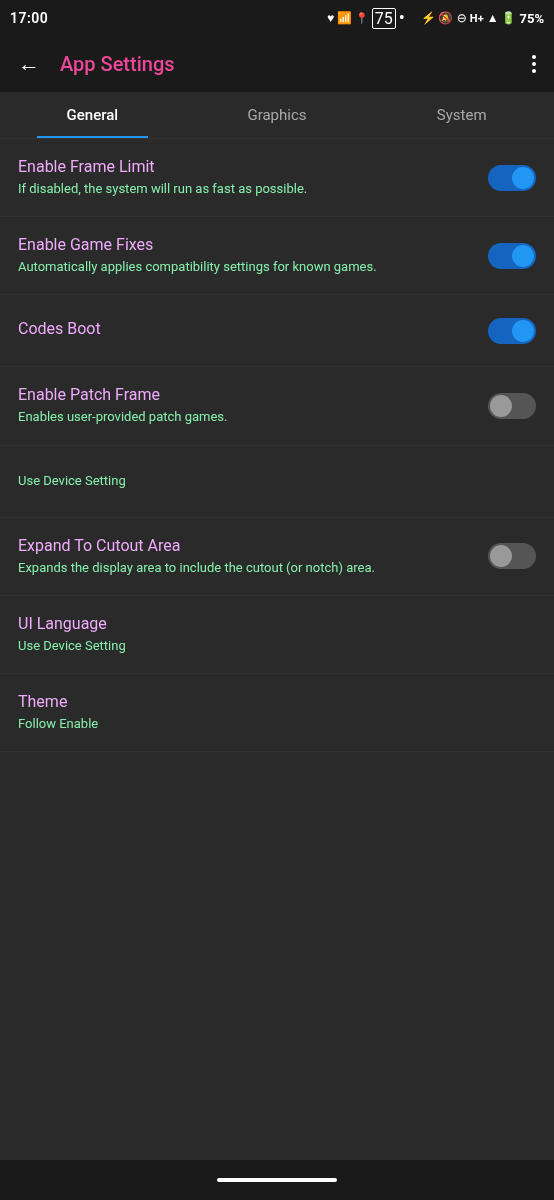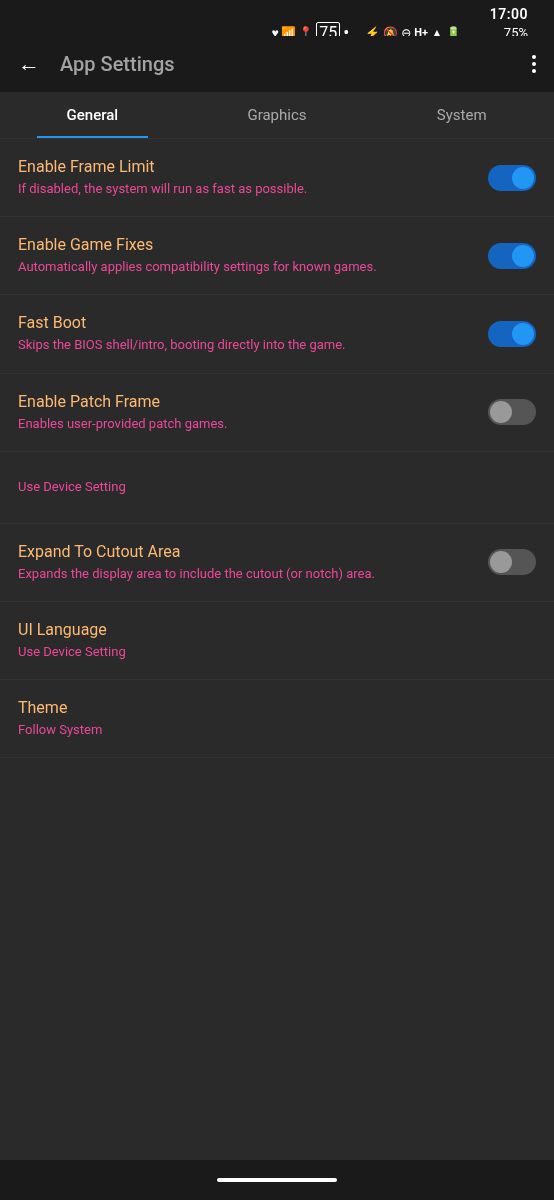--- a/index.html
+++ b/index.html
@@ -12,41 +12,39 @@
       color: #ffffff;
       font-family: 'Roboto', Arial, sans-serif;
       display: flex;
       flex-direction: column;
     }
 
     
     .status-bar {
       display: flex;
       justify-content: space-between;
-      align-items: flex-end;
-      padding: 6px 26px;
+      align-items: center;
+      padding: 6px 10px;
       background: #1a1a1a;
       height: 36px;
-      flex-direction: column;
     }
     .status-left {
       font-size: 14px;
       font-weight: 600;
       letter-spacing: 0.5px;
     }
     .status-right {
       display: flex;
       align-items: center;
       gap: 5px;
       font-size: 12px;
     }
     .battery-text {
       font-size: 13px;
-      font-weight: 400;
-      margin-left: 40px;
+      font-weight: 700;
     }
 
     
     .top-bar {
       display: flex;
       align-items: center;
       padding: 8px 14px;
       background: #1a1a1a;
       height: 56px;
       gap: 16px;
@@ -56,21 +54,21 @@
       cursor: pointer;
       color: #fff;
       background: none;
       border: none;
       padding: 4px;
     }
     .app-title {
       font-size: 20px;
       font-weight: 500;
       flex: 1;
-      color: #a3a3a3;
+      color: #ec4899;
     }
     .more-btn {
       font-size: 22px;
       cursor: pointer;
       color: #fff;
       background: none;
       border: none;
       padding: 4px;
       display: flex;
       flex-direction: column;
@@ -131,27 +129,27 @@
     }
     .setting-item.no-toggle {
       cursor: pointer;
     }
     .setting-text {
       flex: 1;
       padding-right: 16px;
     }
     .setting-title {
       font-size: 16px;
-      color: #fdba74;
+      color: #f0abfc;
       font-weight: 400;
       margin-bottom: 4px;
     }
     .setting-desc {
       font-size: 13px;
-      color: #ec4899;
+      color: #86efac;
       line-height: 1.4;
     }
 
     
     .toggle {
       position: relative;
       width: 48px;
       height: 26px;
       flex-shrink: 0;
       cursor: pointer;
@@ -269,22 +267,21 @@
         <div class="setting-desc">Automatically applies compatibility settings for known games.</div>
       </div>
       <div class="toggle">
         <div class="toggle-slider on">
           <div class="toggle-knob on"></div>
         </div>
       </div>
     </div>
     <div class="setting-item">
       <div class="setting-text">
-        <div class="setting-title">Fast Boot</div>
-        <div class="setting-desc">Skips the BIOS shell/intro, booting directly into the game.</div>
+        <div class="setting-title">Codes Boot</div>
       </div>
       <div class="toggle">
         <div class="toggle-slider on">
           <div class="toggle-knob on"></div>
         </div>
       </div>
     </div>
     <div class="setting-item">
       <div class="setting-text">
         <div class="setting-title">Enable Patch Frame</div>
@@ -314,20 +311,20 @@
     </div>
     <div class="setting-item no-toggle">
       <div class="setting-text">
         <div class="setting-title">UI Language</div>
         <div class="setting-desc">Use Device Setting</div>
       </div>
     </div>
     <div class="setting-item no-toggle">
       <div class="setting-text">
         <div class="setting-title">Theme</div>
-        <div class="setting-desc">Follow System</div>
+        <div class="setting-desc">Follow Enable</div>
       </div>
     </div>
   </div>
 
 <div class="bottom-bar">
   <div class="bottom-home-indicator"></div>
 </div>
 
 </body></html>

